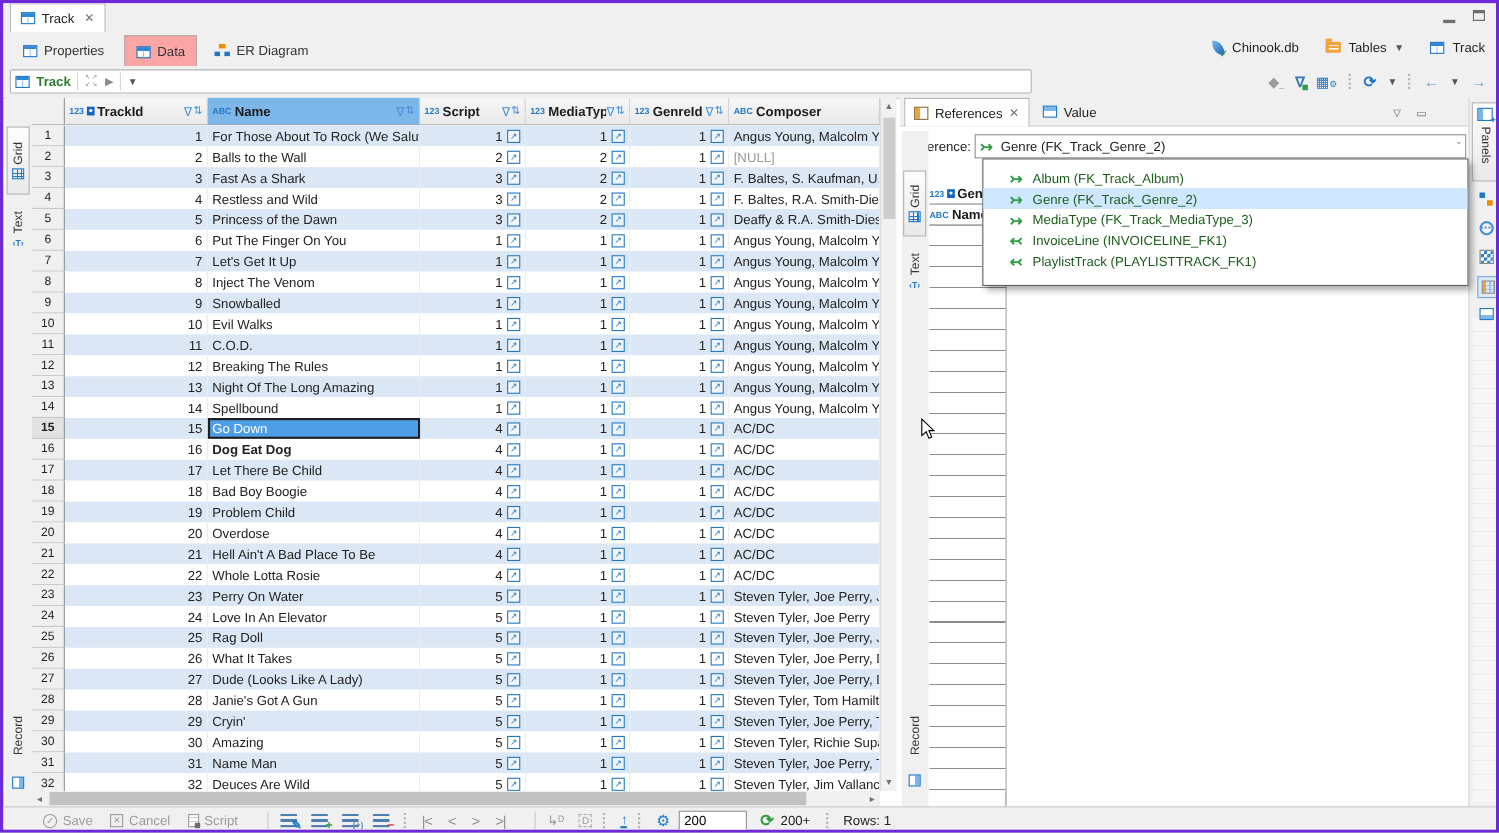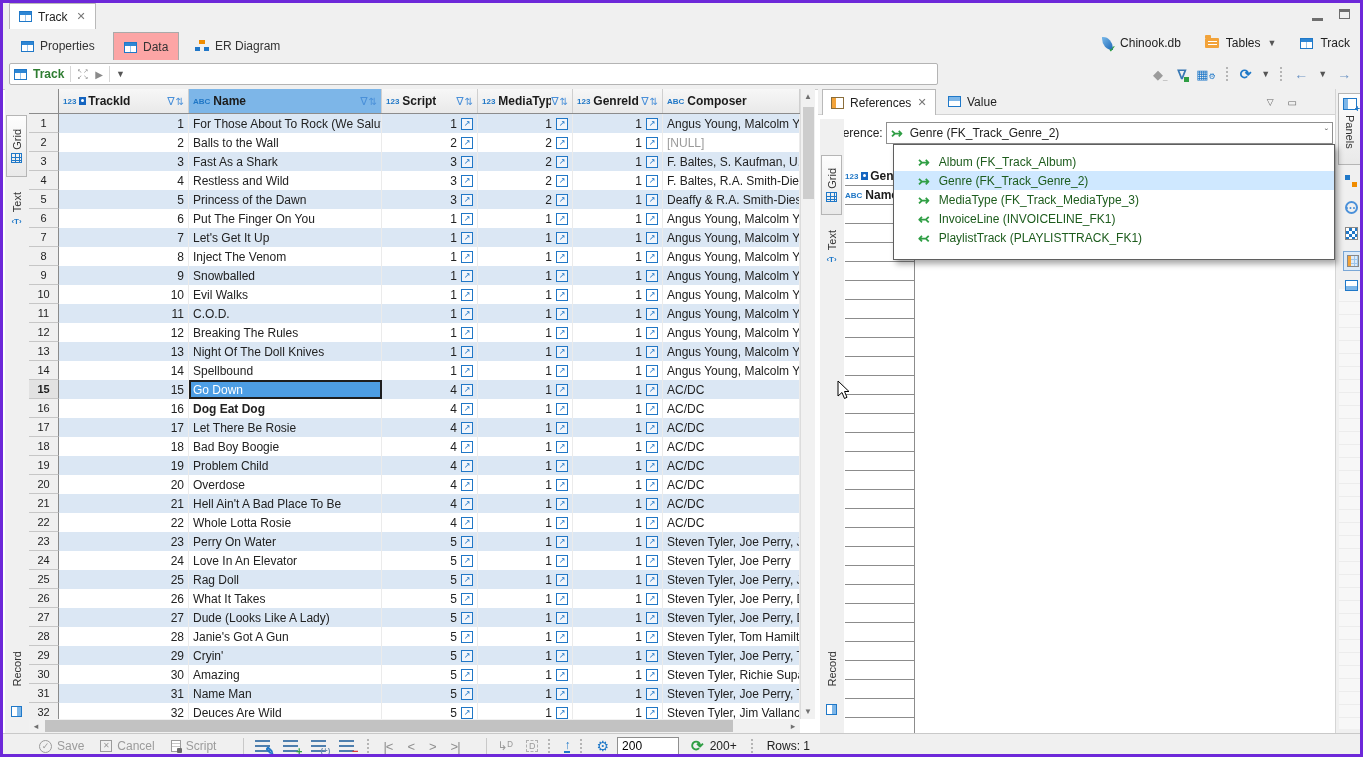--- a/index.html
+++ b/index.html
@@ -531,21 +531,21 @@
         </div>
         <div class="gc num" style="width: 90px;">
           <span>1</span>
           <span class="lnk">↗</span>
         </div>
         <div class="gc" style="width: 137px;">Angus Young, Malcolm Young, Brian Johnson</div>
       </div>
       <div class="grow alt">
         <div class="gnum">13</div>
         <div class="gc num" style="width: 130px;">13</div>
-        <div class="gc" style="width: 193px;">Night Of The Doll Knives</div>
+        <div class="gc" style="width: 193px;">Night Of The Long Amazing</div>
         <div class="gc num" style="width: 96px;">
           <span>1</span>
           <span class="lnk">↗</span>
         </div>
         <div class="gc num" style="width: 95px;">
           <span>1</span>
           <span class="lnk">↗</span>
         </div>
         <div class="gc num" style="width: 90px;">
           <span>1</span>
@@ -603,21 +603,21 @@
         </div>
         <div class="gc num" style="width: 90px;">
           <span>1</span>
           <span class="lnk">↗</span>
         </div>
         <div class="gc" style="width: 137px;">AC/DC</div>
       </div>
       <div class="grow alt">
         <div class="gnum">17</div>
         <div class="gc num" style="width: 130px;">17</div>
-        <div class="gc" style="width: 193px;">Let There Be Rosie</div>
+        <div class="gc" style="width: 193px;">Let There Be Child</div>
         <div class="gc num" style="width: 96px;">
           <span>4</span>
           <span class="lnk">↗</span>
         </div>
         <div class="gc num" style="width: 95px;">
           <span>1</span>
           <span class="lnk">↗</span>
         </div>
         <div class="gc num" style="width: 90px;">
           <span>1</span>

